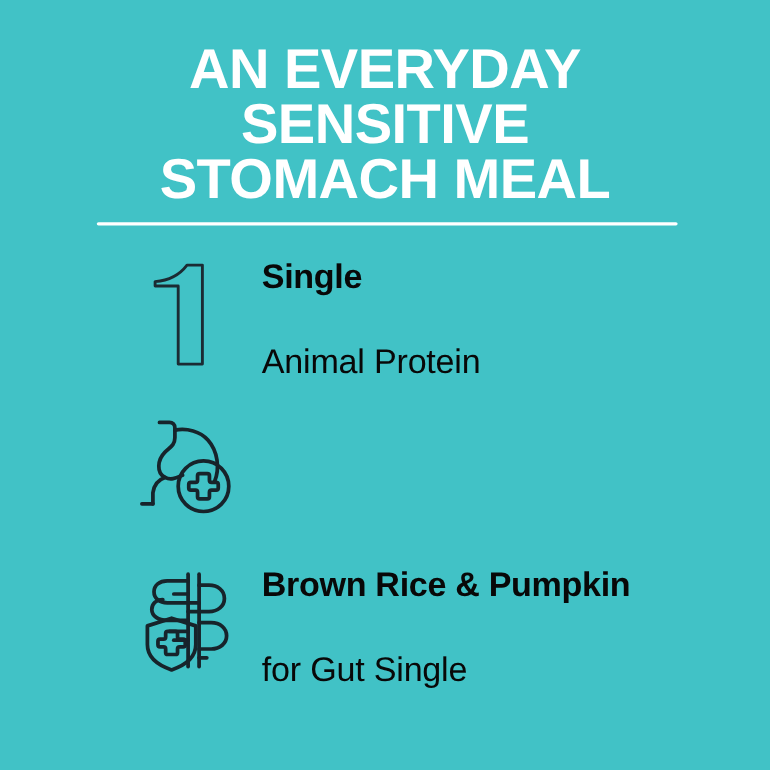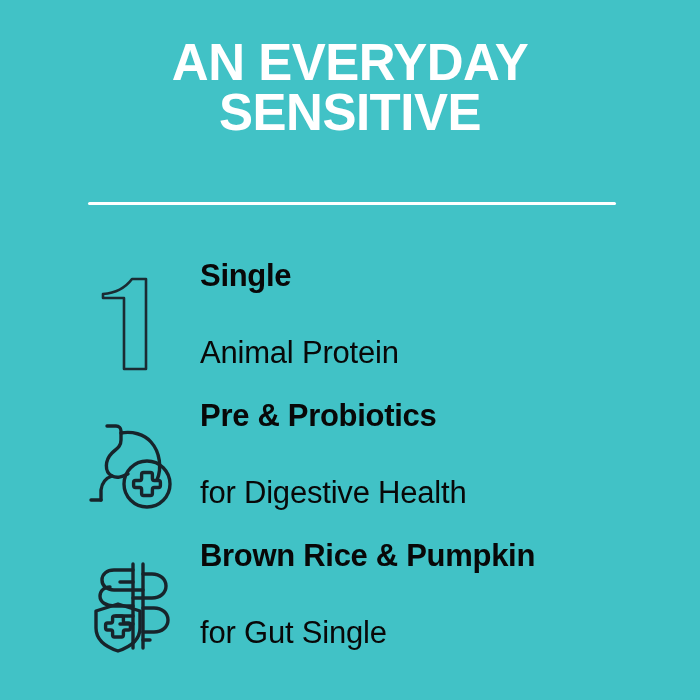--- a/index.html
+++ b/index.html
@@ -56,22 +56,23 @@
   
   .features {
     position: absolute;
     top: 232px;
     left: 0;
     width: 700px;
   }
   .feature-row {
     position: relative;
     display: flex;
-    align-items: flex-end;
+    align-items: flex-start;
     height: 140px;
+    padding-left: 38px;
   }
   .feature-icon {
     width: 100px;
     margin-left: 88px;
     flex: 0 0 100px;
     display: flex;
     align-items: center;
     justify-content: flex-start;
     padding-top: 6px;
   }
@@ -104,20 +105,21 @@
   svg { display: block; overflow: visible; }
 </style>
 </head>
 <body>
 
 <div class="panel">
 
   <div class="headline">
     <span class="hl-line">AN EVERYDAY</span>
     <span class="hl-line">SENSITIVE</span>
+    <span class="hl-line">STOMACH MEAL</span>
   </div>
 
   <div class="divider"></div>
 
   <div class="features">
 
     <div class="feature-row">
       <div class="feature-icon">
         <svg width="78" height="96" viewBox="0 0 78 96" fill="none" stroke="#1b2b33" stroke-width="2.6" stroke-linejoin="round" stroke-linecap="round">
           <path d="M15 18 C28 17 38 11 44 3 L58 3 L58 93 L36 93 L36 22 L15 22 Z"></path>
@@ -147,24 +149,20 @@
           <path d="M55.5 52.5 L62.5 52.5 C63.6 52.5 64.4 53.3 64.4 54.4 L64.4 58.6
                    C64.4 59.7 65.2 60.5 66.3 60.5 L70.5 60.5 C71.6 60.5 72.4 61.3 72.4 62.4
                    L72.4 65.6 C72.4 66.7 71.6 67.5 70.5 67.5 L66.3 67.5
                    C65.2 67.5 64.4 68.3 64.4 69.4 L64.4 73.6 C64.4 74.7 63.6 75.5 62.5 75.5
                    L55.5 75.5 C54.4 75.5 53.6 74.7 53.6 73.6 L53.6 69.4
                    C53.6 68.3 52.8 67.5 51.7 67.5 L47.5 67.5 C46.4 67.5 45.6 66.7 45.6 65.6
                    L45.6 62.4 C45.6 61.3 46.4 60.5 47.5 60.5 L51.7 60.5
                    C52.8 60.5 53.6 59.7 53.6 58.6 L53.6 54.4 C53.6 53.3 54.4 52.5 55.5 52.5 Z"></path>
         </svg>
       </div>
-      <div class="feature-text">
-        <span class="feature-title">Pre &amp; Probiotics</span>
-        <span class="feature-sub">for Digestive Health</span>
-      </div>
     </div>
 
     <div class="feature-row">
       <div class="feature-icon">
         <svg width="90" height="92" viewBox="0 0 90 92" fill="none" stroke="#17242b" stroke-width="3.4" stroke-linejoin="round" stroke-linecap="round">
 
           <path d="M45 4 L45 88"></path>
           <path d="M55 4 L55 88"></path>
 
           <path d="M45 10 L26 10 C19 10 14 14 14 20 C14 26 19 30 26 30 L55 30"></path>

